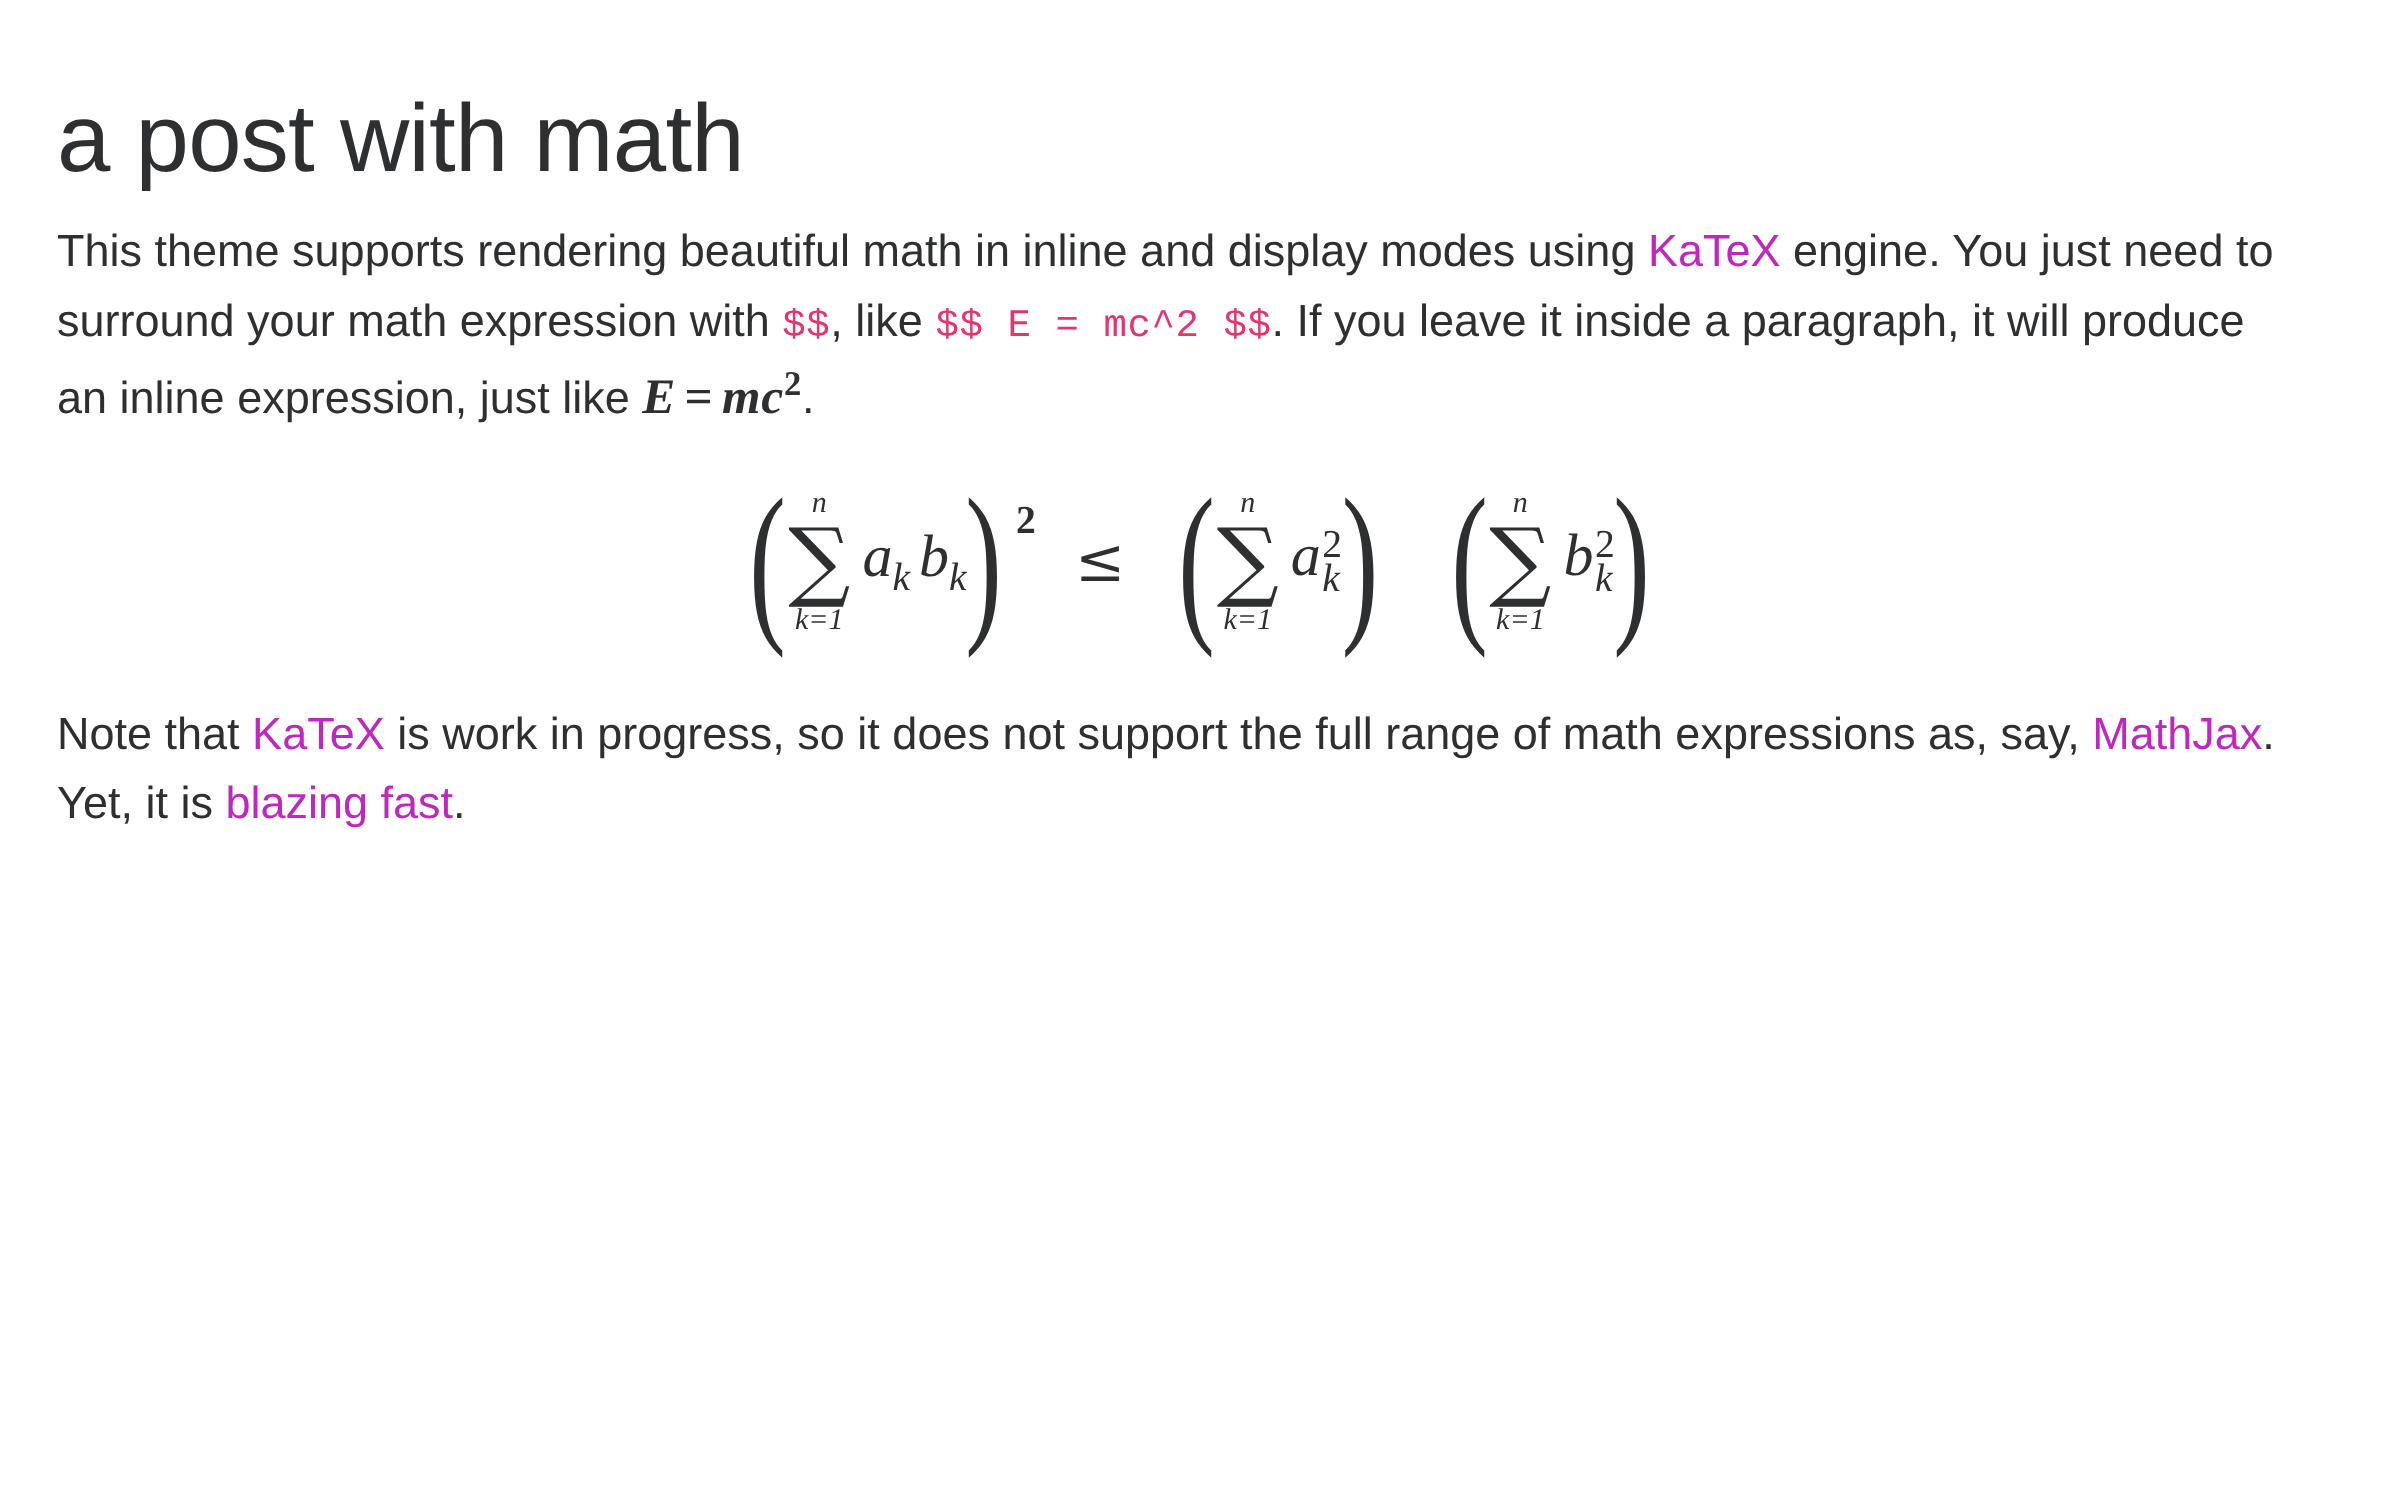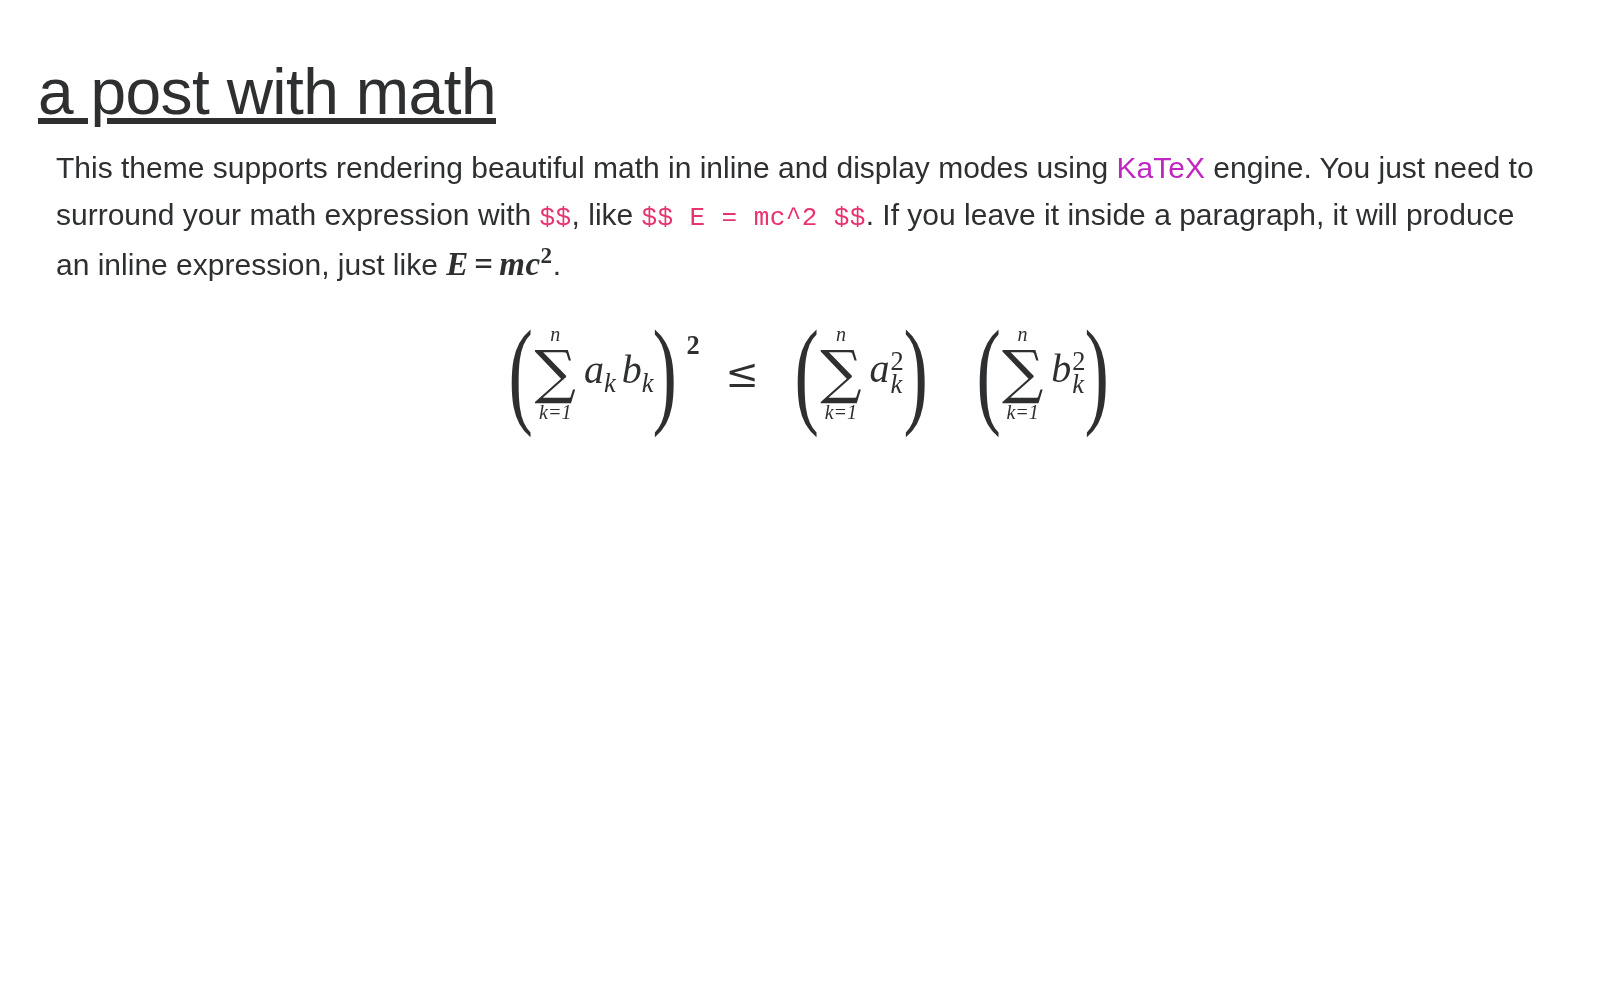--- a/index.html
+++ b/index.html
@@ -26,35 +26,33 @@
   }
 
   .post-title {
     margin: 0;
     padding-top: 58px;
     font-size: 64px;
     font-weight: 300;
     line-height: 1.08;
     letter-spacing: -0.5px;
     color: #2d2f31;
-    text-decoration: underline;
   }
 
   .post-date {
     margin: 0;
     padding-top: 24px;
     font-size: 28px;
     font-weight: 400;
     line-height: 1.2;
     color: #2d2f31;
   }
 
   .post-body {
     padding-top: 18px;
-    margin-left: 18px;
   }
 
   .post-body p {
     margin: 0 0 30px 0;
     font-size: 30px;
     line-height: 1.55;
     font-weight: 400;
     color: #2d2f31;
     max-width: 1500px;
   }
@@ -237,15 +235,16 @@
           <span class="term"><span>b</span><span class="subsup">
                 <span class="s-up">2</span>
                 <span class="s-dn">k</span>
               </span></span>
           <span class="paren paren-r">)</span>
         </span>
 
       </span>
     </div>
 
+    <p><span>Note that </span><a class="link" href="#">KaTeX</a><span> is work in progress, so it does not support the full range of math expressions as, say, </span><a class="link" href="#">MathJax</a><span>. Yet, it is </span><a class="link" href="#">blazing fast</a><span>.</span></p>
 
   </div>
 </div>
 
 </body></html>

